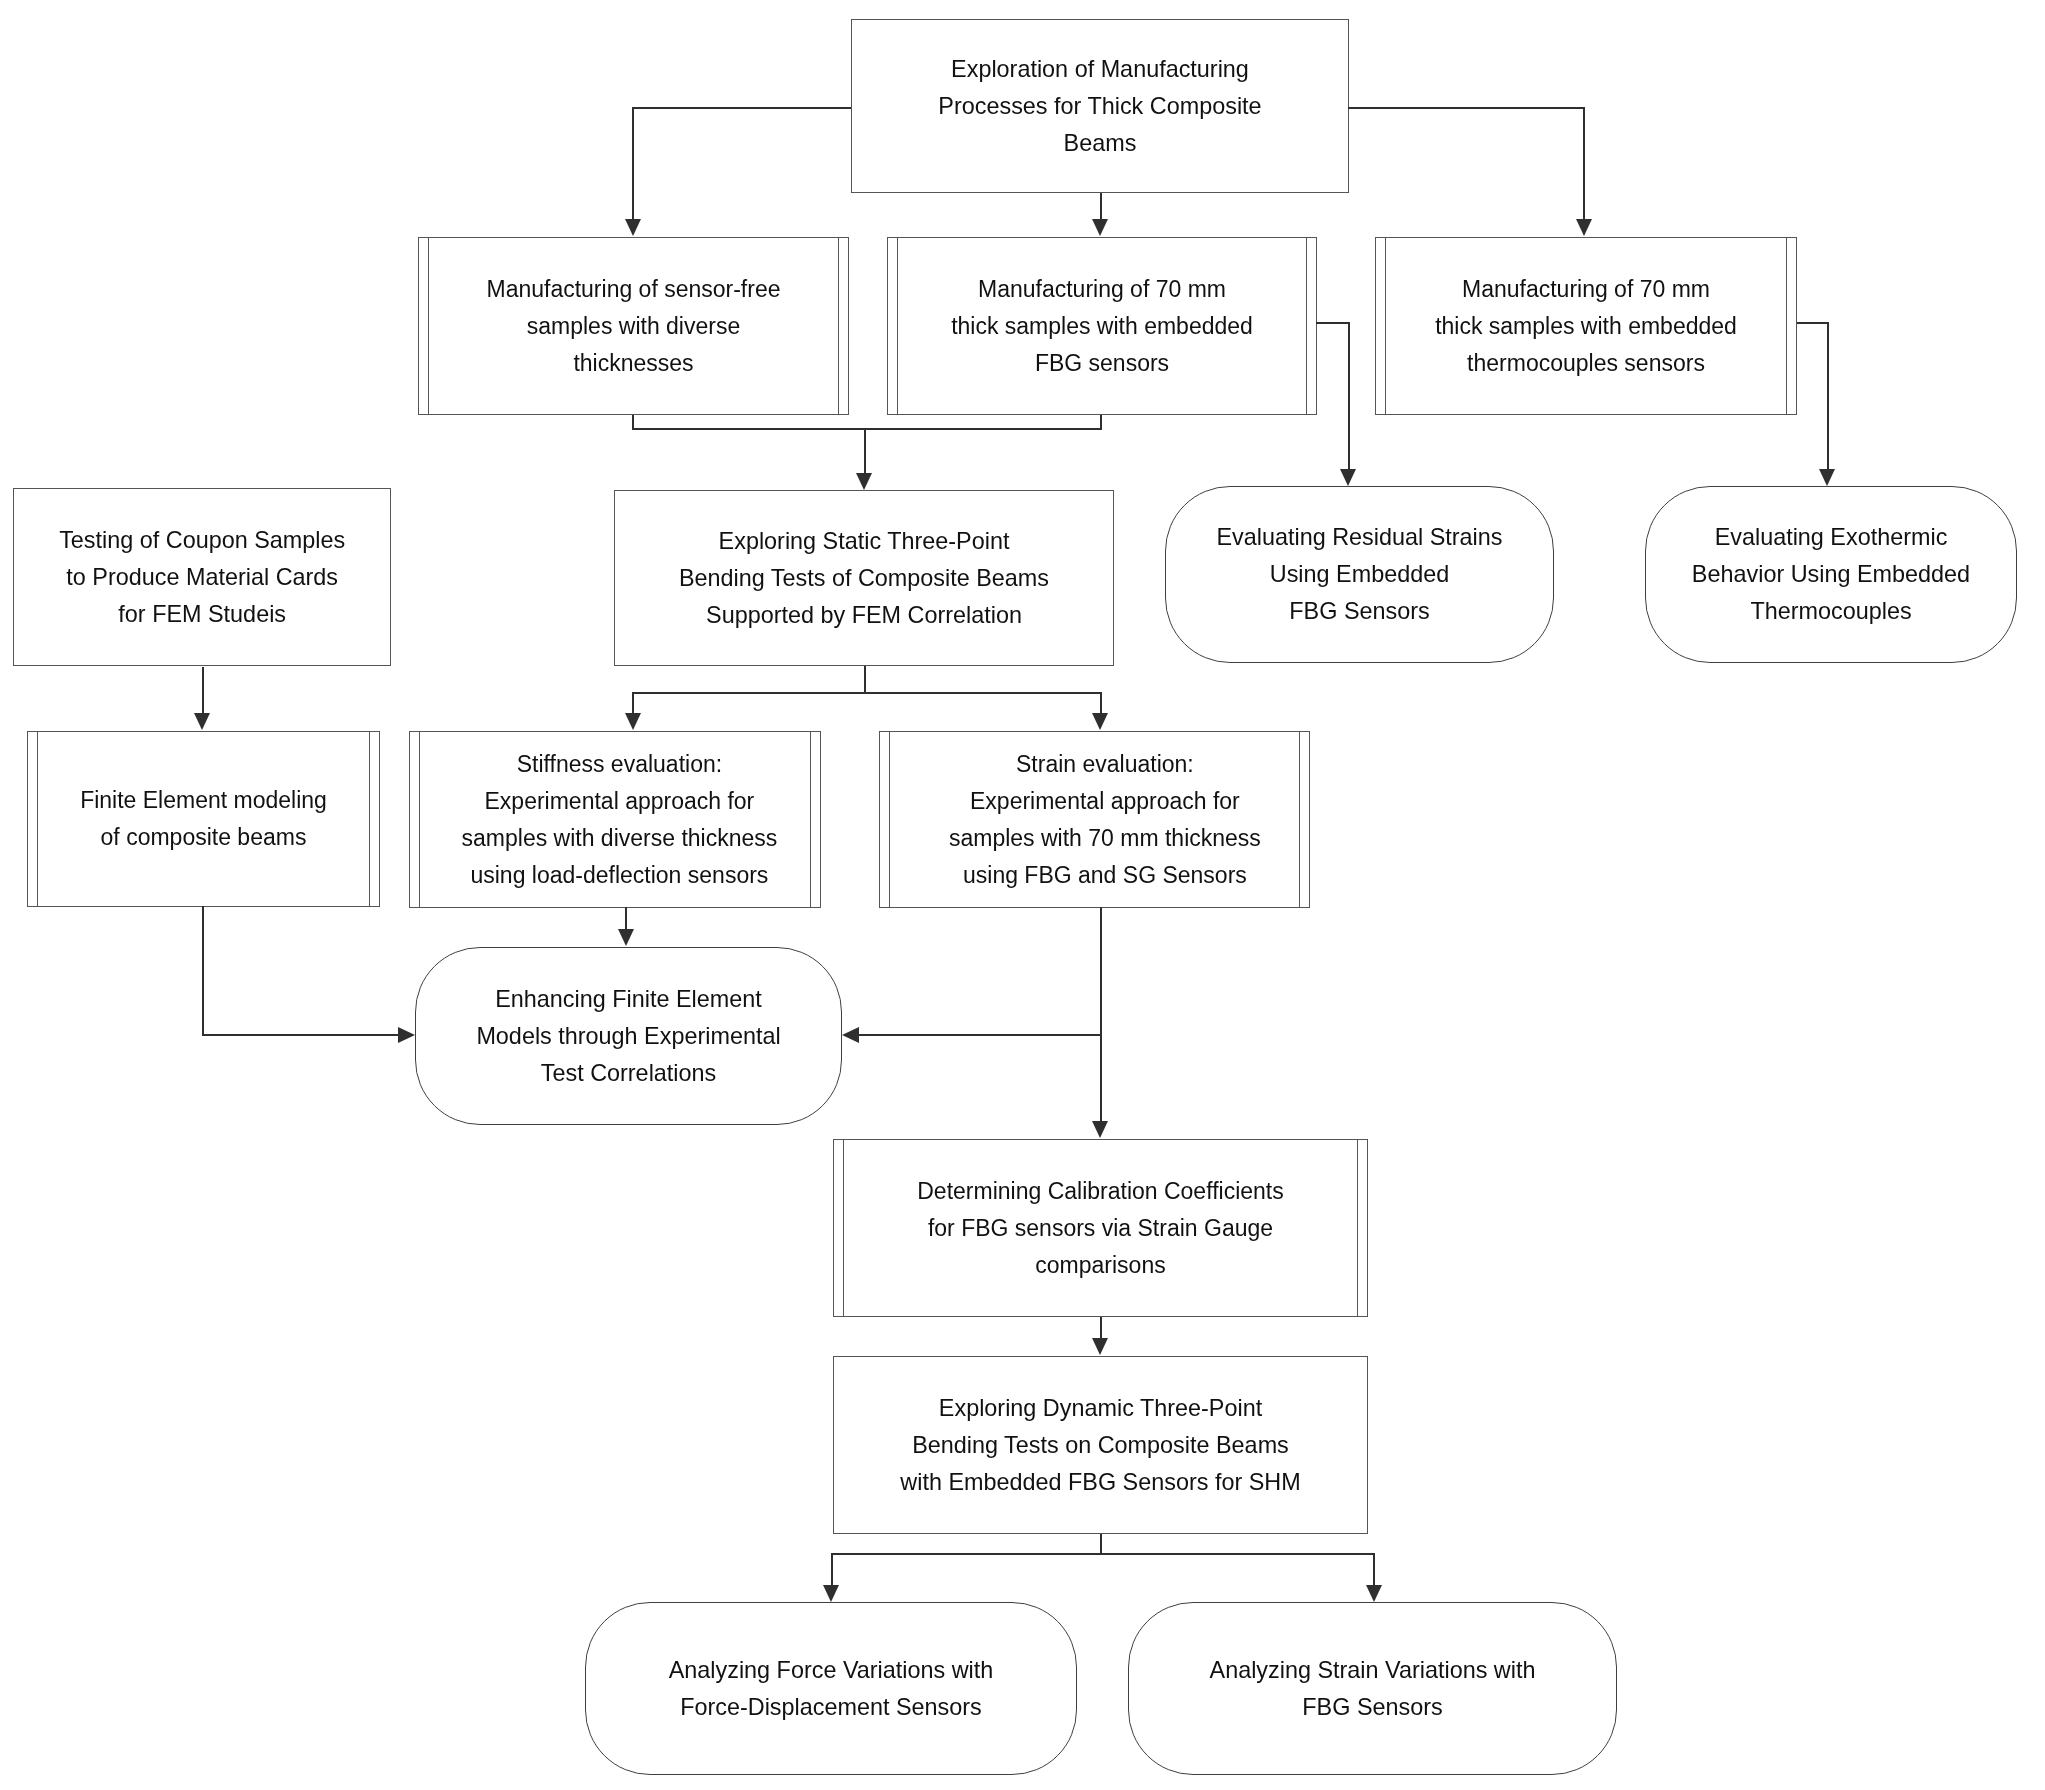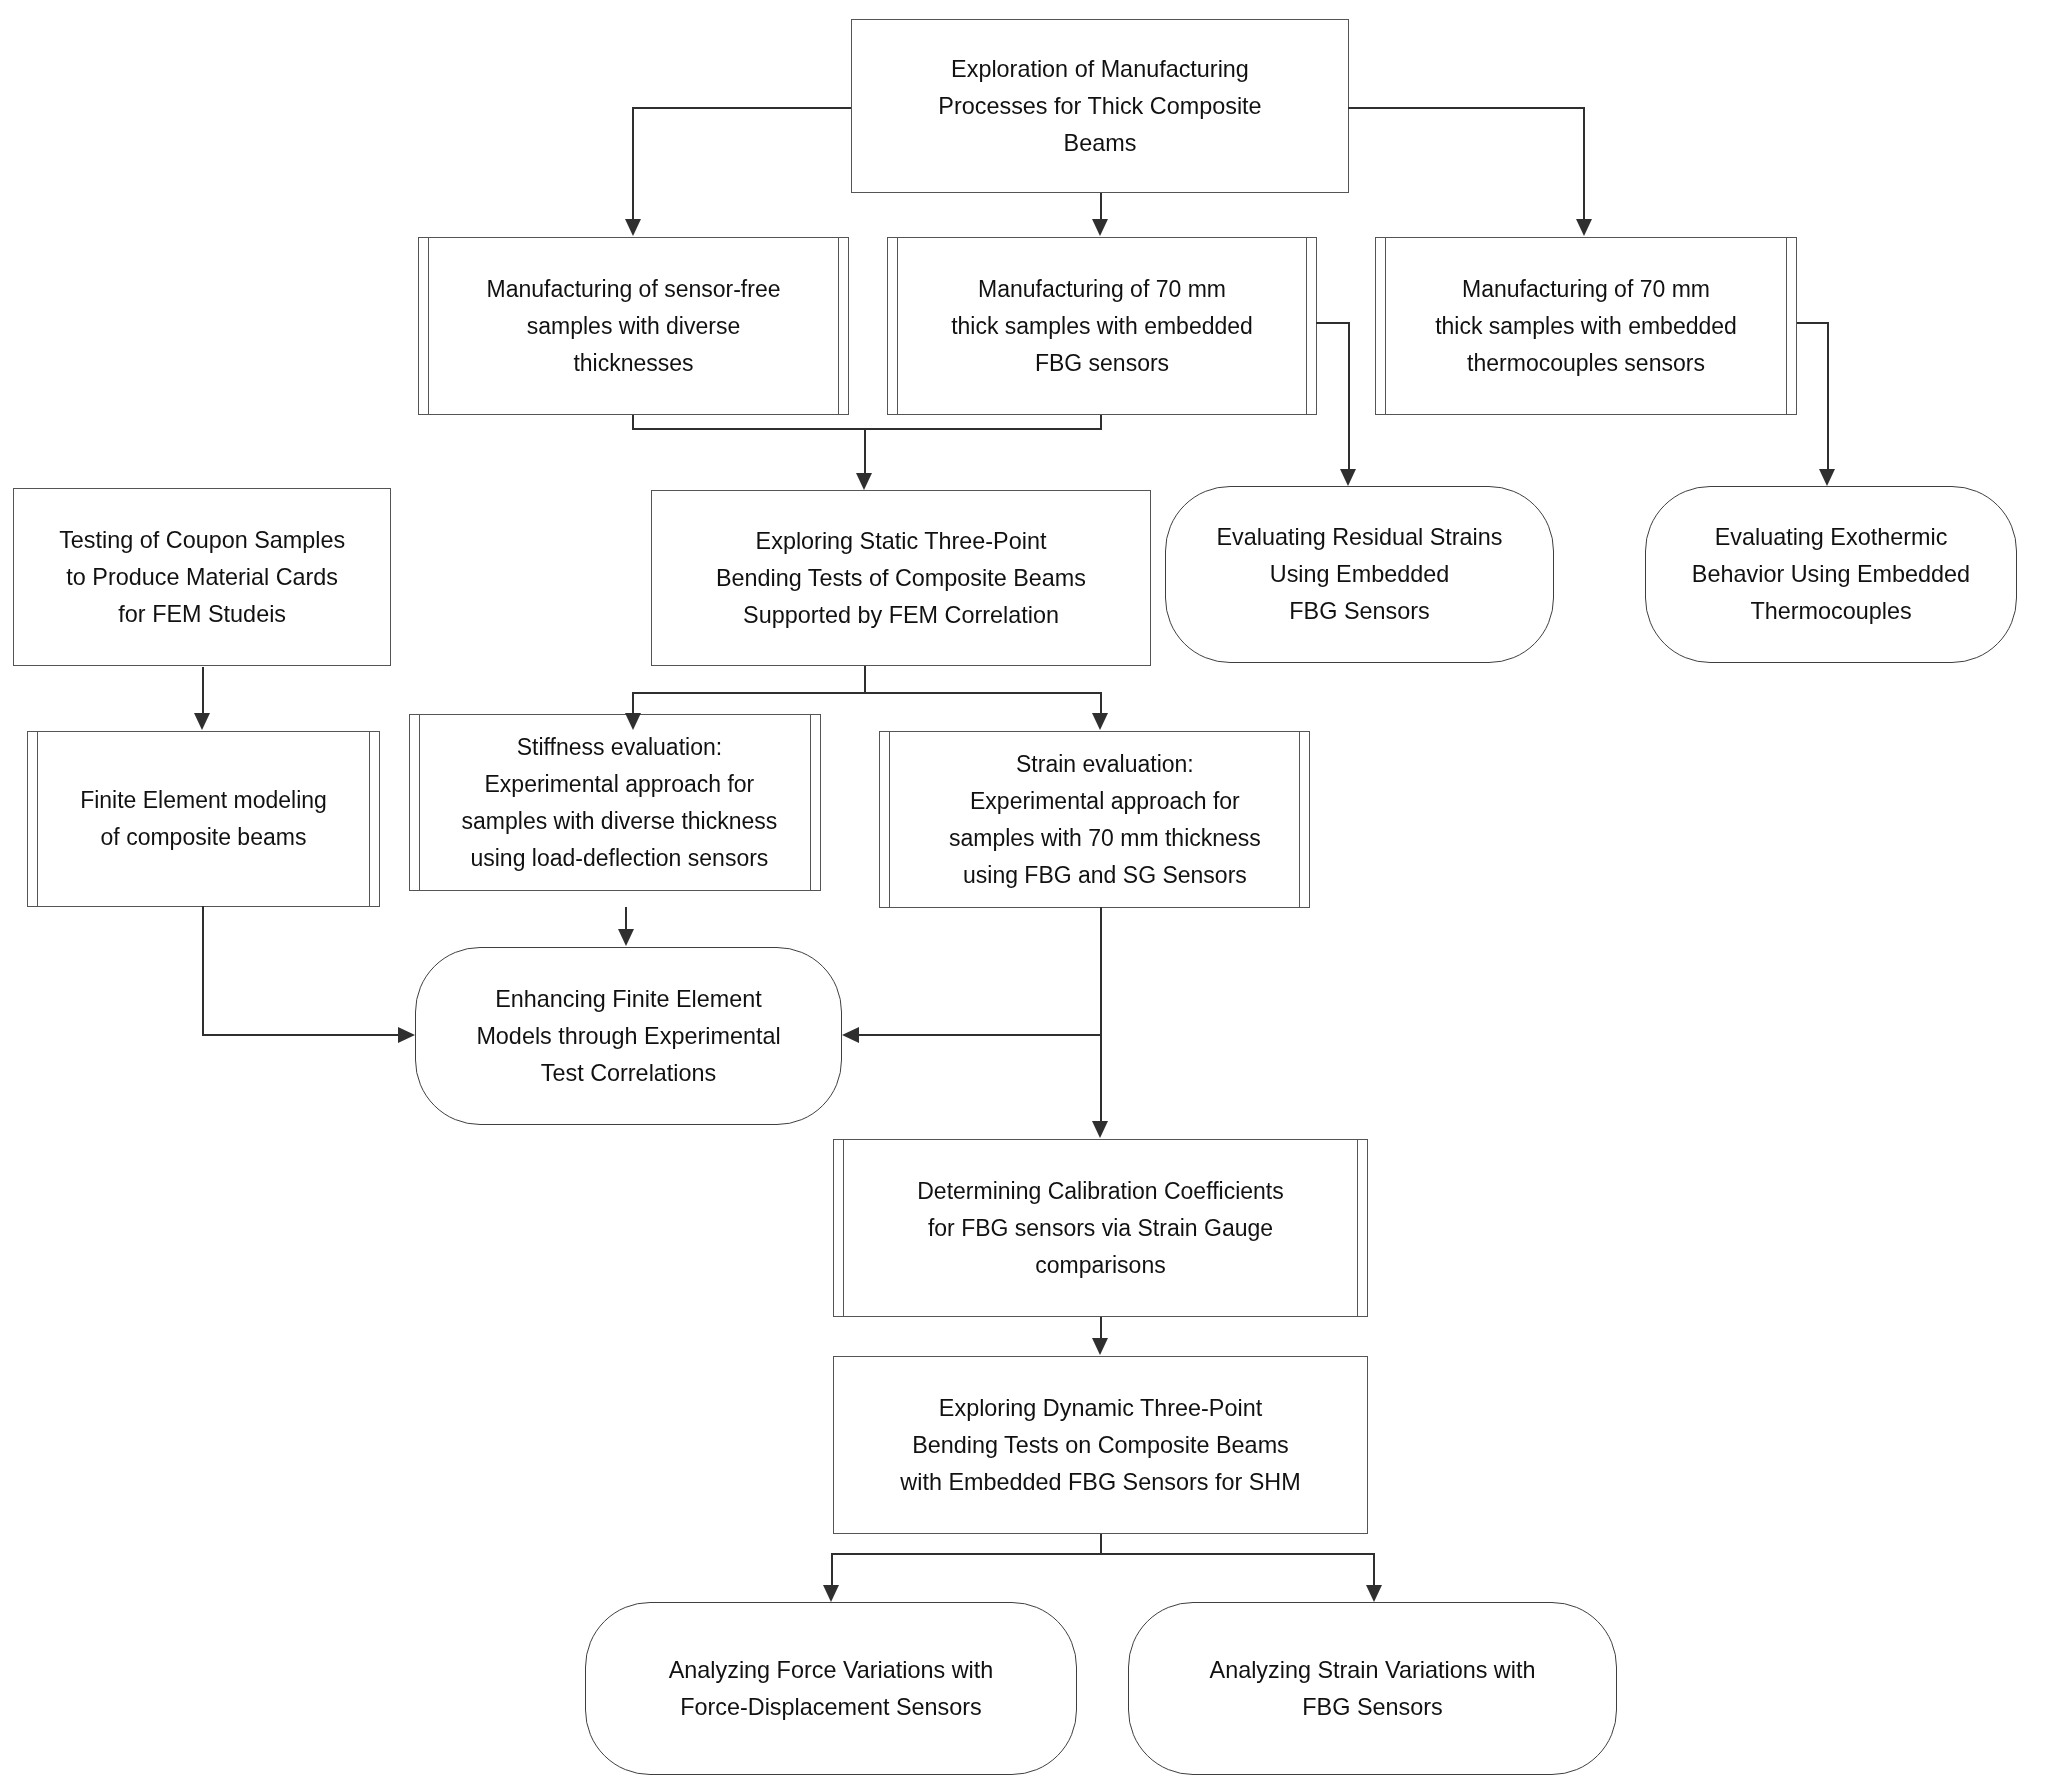--- a/index.html
+++ b/index.html
@@ -59,25 +59,25 @@
     border-bottom: 8.1px solid transparent;
     border-right: 17.3px solid #2f2f2f;
   }
 
   
   #n-exploration       { left: 851px; top: 19.4px;   width: 498px;  height: 174px; }
   #n-mfg-sensor-free   { left: 418px;  top: 237px;  width: 431px;  height: 178px; }
   #n-mfg-fbg           { left: 887px; top: 237px;  width: 430px;  height: 178px; }
   #n-mfg-thermo        { left: 1375px; top: 237px;  width: 422px;  height: 178px; }
   #n-coupon            { left: 13.2px;   top: 488px;  width: 378px;  height: 178px; text-align: center; }
-  #n-static            { left: 614px; top: 490px;  width: 500px;  height: 176px; margin-left: 37px; }
+  #n-static            { left: 614px; top: 490px;  width: 500px;  height: 176px; }
   #n-residual          { left: 1165px; top: 486px;  width: 389px;  height: 177px; }
   #n-exothermic        { left: 1645px; top: 486px;  width: 372px;  height: 177px; }
   #n-fem-modeling      { left: 27px;   top: 731px; width: 353px;  height: 176px; }
-  #n-stiffness         { left: 409px;  top: 714px; width: 412px;  height: 177px; padding-left: 20px; }
+  #n-stiffness         { left: 409px;  top: 731px; width: 412px;  height: 177px; padding-left: 20px; }
   #n-strain            { left: 879px; top: 731px; width: 431px;  height: 177px; padding-left: 32px; }
   #n-enhancing         { left: 415px;  top: 947px; width: 427px;  height: 178px; }
   #n-calibration       { left: 833px; top: 1139px; width: 535px; height: 178px; }
   #n-dynamic           { left: 833px; top: 1356px; width: 535px; height: 178px; }
   #n-force-var         { left: 585px; top: 1602px; width: 492px;  height: 173px; }
   #n-strain-var        { left: 1128px; top: 1602px; width: 489px;  height: 173px; }
 </style>
 </head>
 <body>
 

